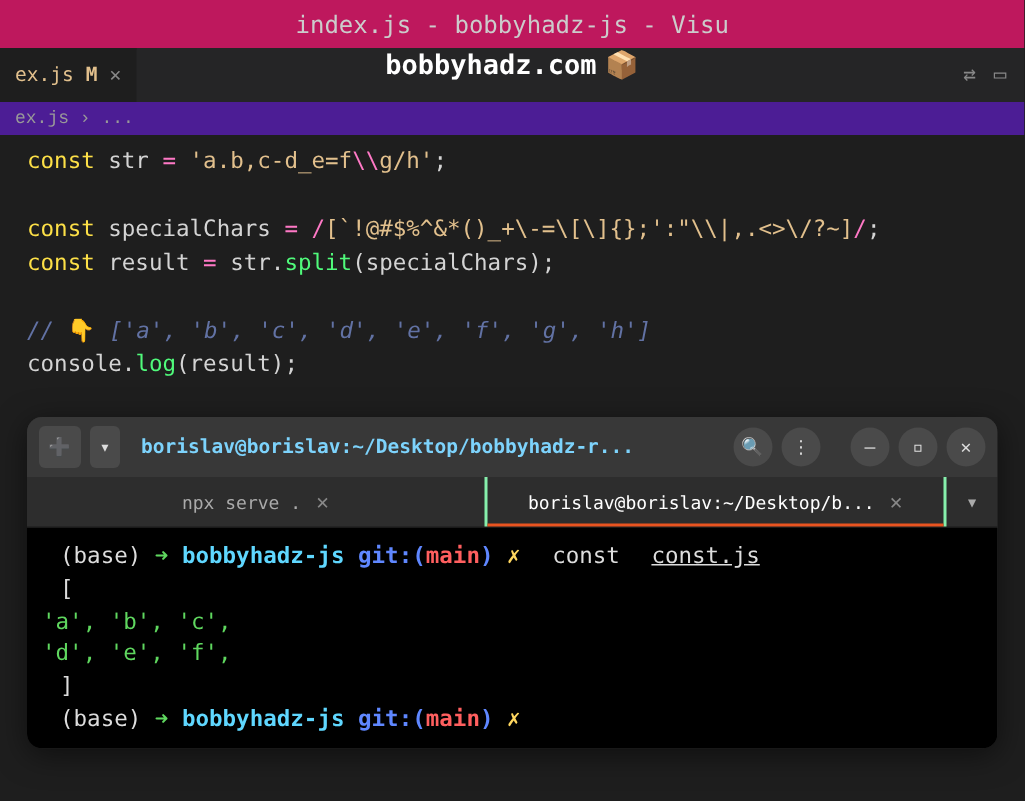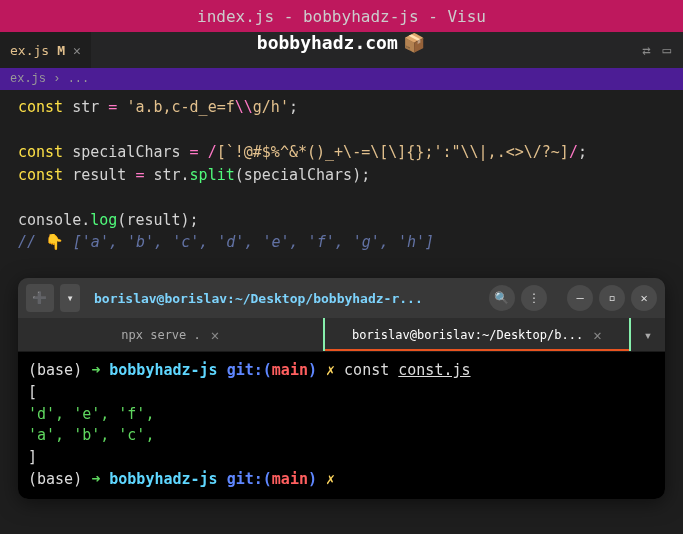--- a/index.html
+++ b/index.html
@@ -165,21 +165,21 @@
   justify-content: center;
   color: #aaa;
 }
 .term-body {
   background: #000;
   padding: 8px 10px;
   font-size: 15px;
   line-height: 1.45;
   font-family: 'Consolas','Monaco',monospace;
 }
-.t-base { color: #ddd; }
+.t-base { color: #ddd; margin-left: 12px; }
 .t-arrow { color: #5fd75f; font-weight: bold; }
 .t-cyan { color: #5fd7ff; font-weight: bold; }
 .t-blue { color: #5f87ff; font-weight: bold; }
 .t-red { color: #ff5f5f; font-weight: bold; }
 .t-yellow { color: #ffd75f; font-weight: bold; }
 .t-green { color: #5fd75f; }
 .t-under { text-decoration: underline; }
 </style>
 </head>
 <body>
@@ -210,22 +210,22 @@
   <span>›</span>
   <span>...</span>
 </div>
 
 <div class="editor">
 <div><span class="kw">const</span> <span class="var">str</span> <span class="op">=</span> <span class="str">'a.b,c-d_e=f</span><span class="str-esc">\\</span><span class="str">g/h'</span><span>;</span></div>
 <div>&nbsp;</div>
 <div><span class="kw">const</span> <span class="var">specialChars</span> <span class="op">=</span> <span class="regex">/</span><span class="regex-body">[`!@#$%^&amp;*()_+\-=\[\]{};':"\\|,.&lt;&gt;\/?~]</span><span class="regex">/</span><span>;</span></div>
 <div><span class="kw">const</span> <span class="var">result</span> <span class="op">=</span> <span class="var">str</span><span>.</span><span class="func">split</span><span class="paren">(</span><span class="var">specialChars</span><span class="paren">)</span><span>;</span></div>
 <div>&nbsp;</div>
+<div><span class="comment">// </span><span class="emoji">👇</span><span class="comment"> ['a', 'b', 'c', 'd', 'e', 'f', 'g', 'h']</span></div>
 <div><span class="var">console</span><span>.</span><span class="func">log</span><span class="paren">(</span><span class="var">result</span><span class="paren">)</span><span>;</span></div>
-<div><span class="comment">// </span><span class="emoji">👇</span><span class="comment"> ['a', 'b', 'c', 'd', 'e', 'f', 'g', 'h']</span></div>
 </div>
 
 <div class="terminal-window">
   <div class="term-titlebar">
     <div class="term-btn-sq">
         <span>➕</span>
       </div>
     <div class="term-btn-sq" style="width:20px">
         <span>▾</span>
       </div>
@@ -258,18 +258,18 @@
       <span class="term-tab-close">✕</span>
     </div>
     <div class="term-tab-menu">
       <span>▾</span>
     </div>
   </div>
 
   <div class="term-body">
 <div><span class="t-base">(base)</span> <span class="t-arrow">➜</span>  <span class="t-cyan">bobbyhadz-js</span> <span class="t-blue">git:(</span><span class="t-red">main</span><span class="t-blue">)</span> <span class="t-yellow">✗</span> <span class="t-base">const</span> <span class="t-base t-under">const.js</span></div>
 <div class="t-base">[</div>
+<div class="t-green">  'a', 'b', 'c',</div>
 <div class="t-green">  'd', 'e', 'f',</div>
-<div class="t-green">  'a', 'b', 'c',</div>
 <div class="t-base">]</div>
 <div><span class="t-base">(base)</span> <span class="t-arrow">➜</span>  <span class="t-cyan">bobbyhadz-js</span> <span class="t-blue">git:(</span><span class="t-red">main</span><span class="t-blue">)</span> <span class="t-yellow">✗</span></div>
   </div>
 </div>
 
 </body></html>

